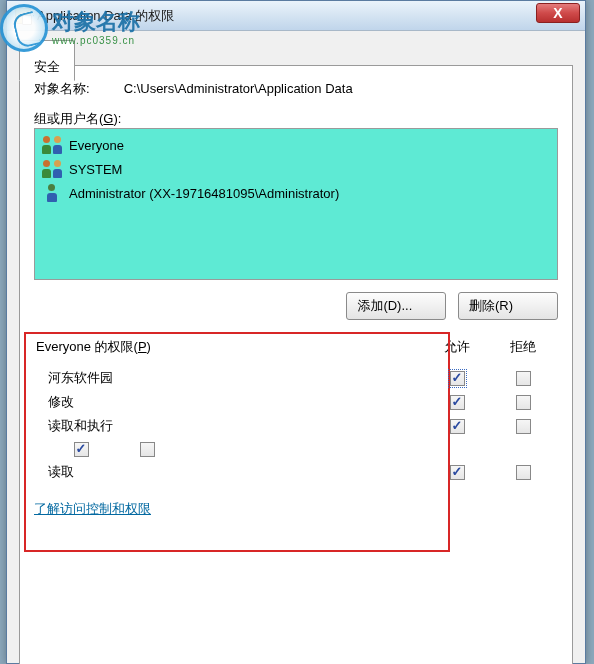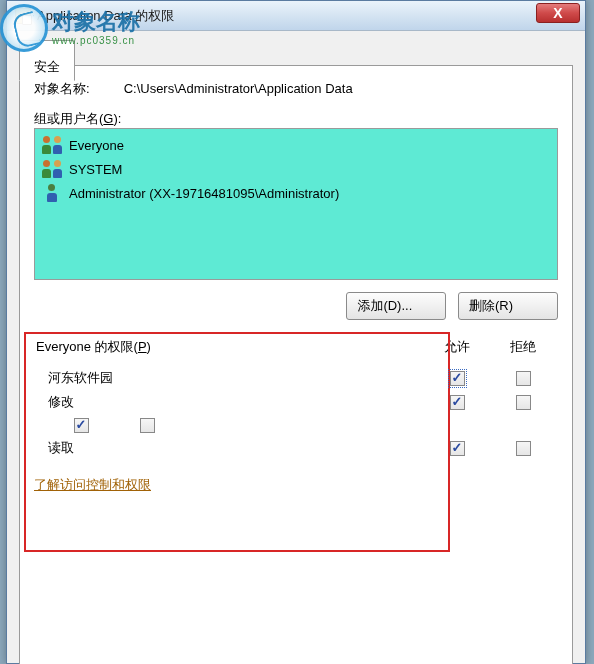--- a/index.html
+++ b/index.html
@@ -199,21 +199,21 @@
     top: -2px;
     font-size: 13px;
     color: #2a4aa0;
     font-weight: bold;
   }
   .cb.focused {
     outline: 1px dotted #3a6ac0;
     outline-offset: 1px;
   }
   .learn-link {
-    color: #a16207;
+    color: #0369a1;
     text-decoration: underline;
     cursor: pointer;
     margin-top: 16px;
     display: inline-block;
   }
   .dlg-buttons {
     text-align: center;
     padding: 6px 0;
   }
   .watermark {
@@ -325,20 +325,25 @@
           <span class="pname">河东软件园</span>
           <span class="pcol"><span class="cb checked focused"></span></span>
           <span class="pcol"><span class="cb"></span></span>
         </div>
         <div class="perm-row">
           <span class="pname">修改</span>
           <span class="pcol"><span class="cb checked"></span></span>
           <span class="pcol"><span class="cb"></span></span>
         </div>
         <div class="perm-row">
+          <span class="pname">读取和执行</span>
+          <span class="pcol"><span class="cb checked"></span></span>
+          <span class="pcol"><span class="cb"></span></span>
+        </div>
+        <div class="perm-row">
           <span class="pcol"><span class="cb checked"></span></span>
           <span class="pcol"><span class="cb"></span></span>
         </div>
         <div class="perm-row">
           <span class="pname">读取</span>
           <span class="pcol"><span class="cb checked"></span></span>
           <span class="pcol"><span class="cb"></span></span>
         </div>
       </div>
 

